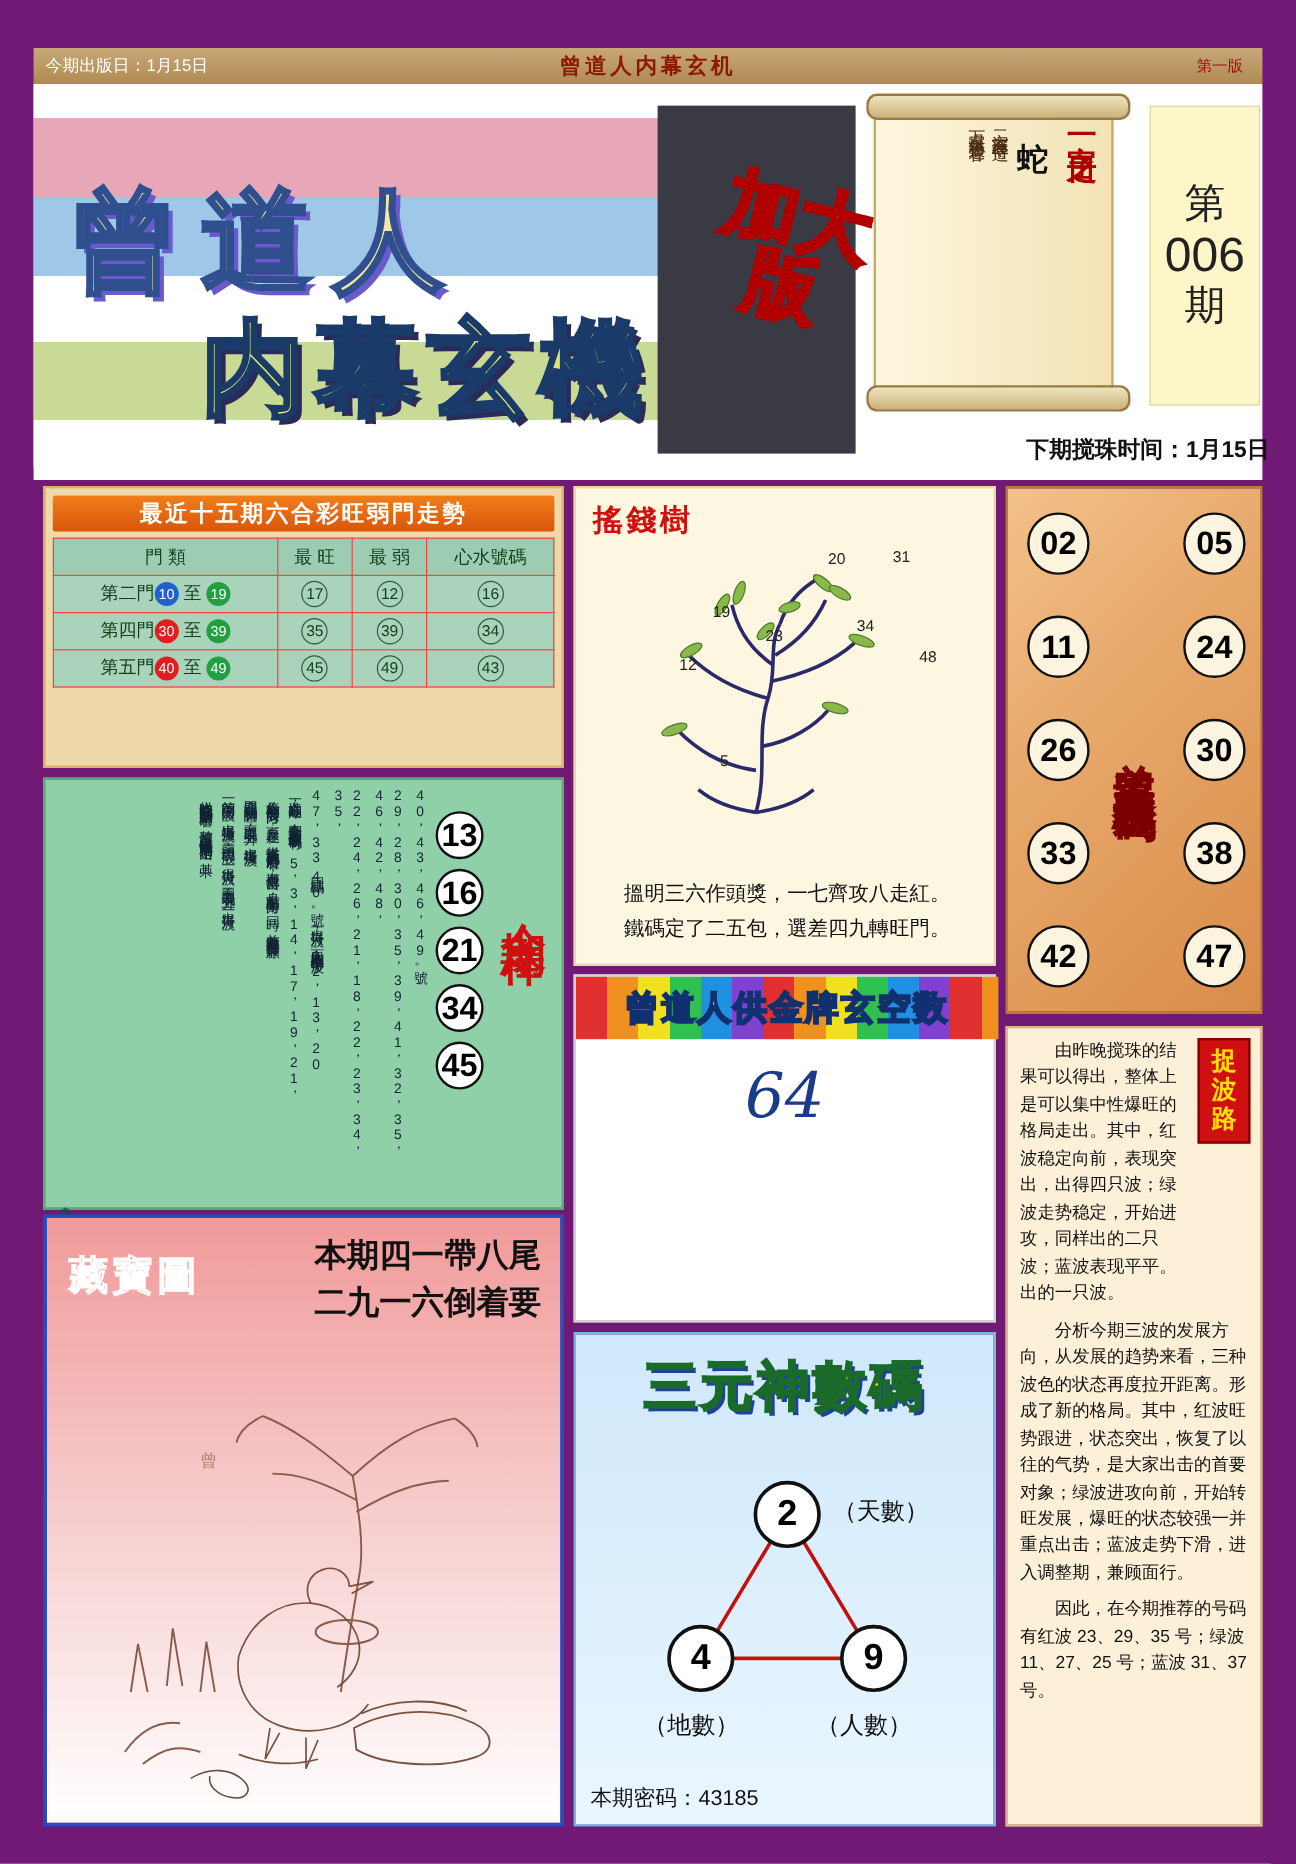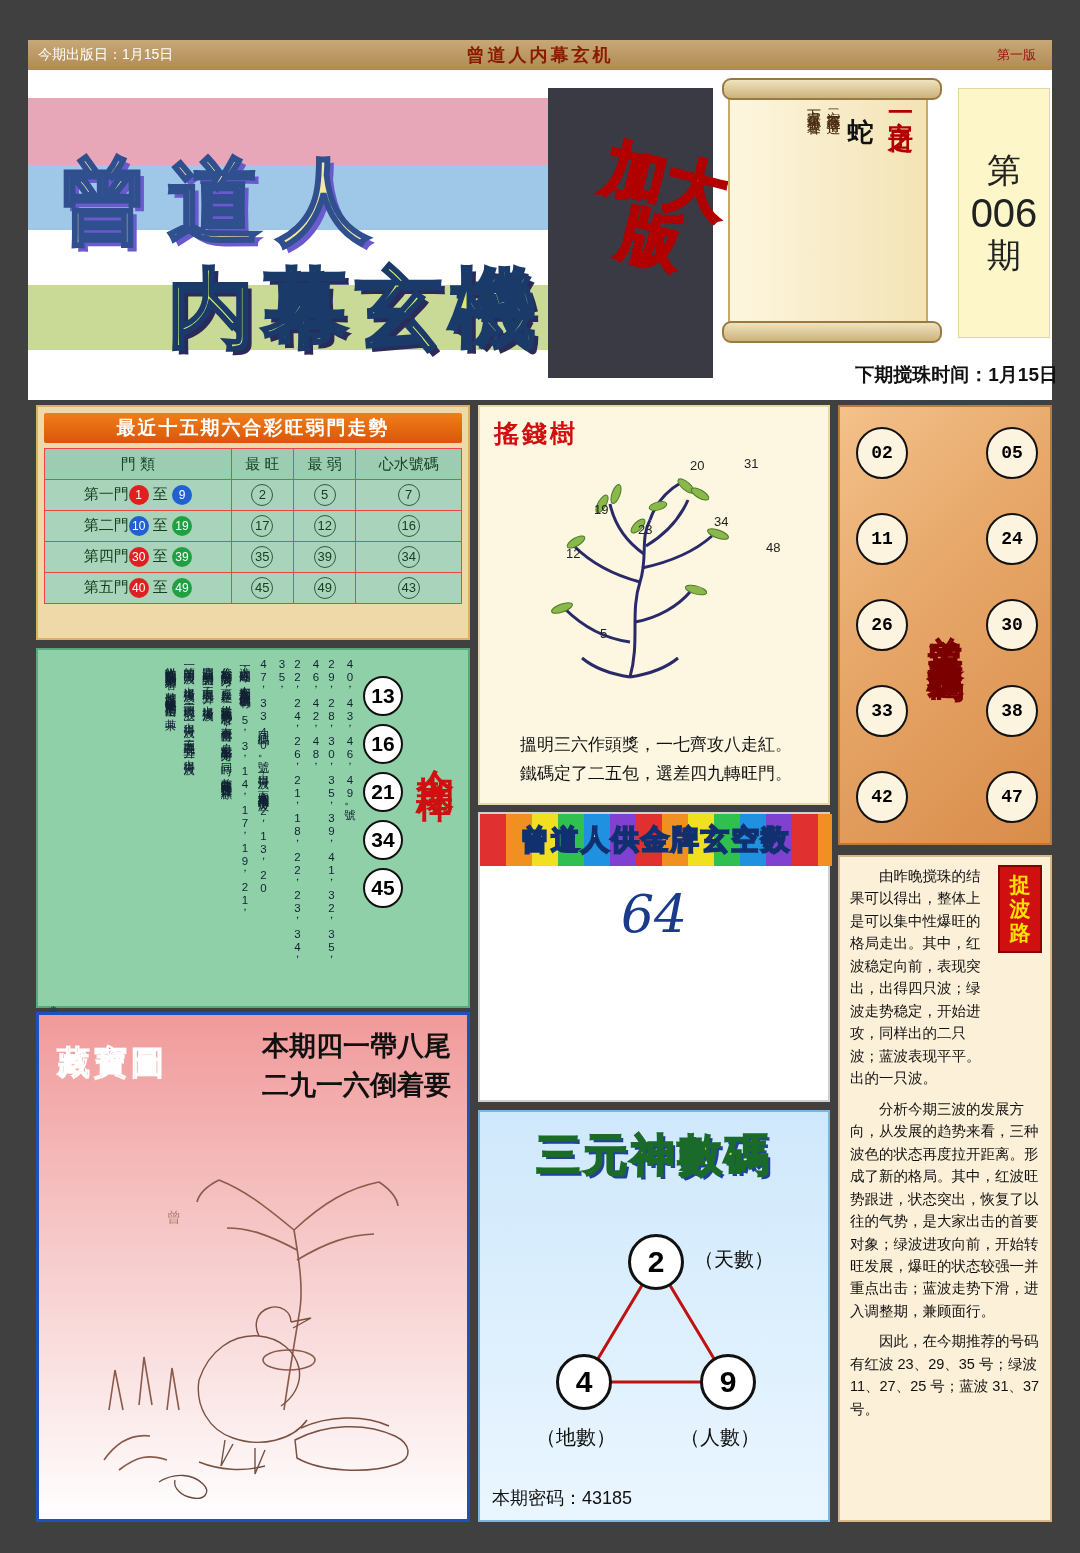--- a/index.html
+++ b/index.html
@@ -8,21 +8,21 @@
     width: 1080px;
     height: 1553px;
     background: #ffffff;
     font-family: "Liberation Sans", sans-serif;
     overflow: hidden;
   }
   .page {
     position: relative;
     width: 1080px;
     height: 1553px;
-    background: #404040;
+    background: #701a75;
     padding: 0;
   }
   
   .topbar {
     position: absolute;
     left: 28px; top: 40px;
     width: 1024px; height: 30px;
     background: linear-gradient(to bottom, #c8a878, #b08a52);
     display: flex;
     align-items: center;
@@ -288,21 +288,21 @@
     flex-direction: column;
     gap: 8px;
     align-items: center;
     margin-top: 18px;
   }
   .gb-num {
     width: 40px; height: 40px;
     border: 2px solid #111;
     border-radius: 50%;
     background: #fff;
-    font-size: 21px;
+    font-size: 27px;
     display: flex;
     align-items: center;
     justify-content: center;
     font-weight: bold;
   }
   .gb-cols {
     display: flex;
     flex-direction: row;
     gap: 3px;
     flex: 1;
@@ -486,23 +486,23 @@
     color: #c01010;
     letter-spacing: 5px;
     -webkit-text-stroke: 1px #7a0000;
   }
   .ng-ball {
     position: absolute;
     width: 52px; height: 52px;
     border-radius: 50%;
     background: #fdf4e0;
     border: 2px solid #111;
-    font-size: 18px;
-    font-weight: bold;
-    display: flex; align-items: center; justify-content: center; font-family: Liberation Mono, monospace;
+    font-size: 27px;
+    font-weight: bold;
+    display: flex; align-items: center; justify-content: center;
   }
   .article {
     position: absolute;
     left: 838px; top: 855px;
     width: 214px; height: 667px;
     background: #fdf0d8;
     border: 2px solid #d8b88a;
     padding: 8px 10px;
   }
   .art-badge {
@@ -569,26 +569,20 @@
     <table class="tt">
       <thead>
         <tr>
           <th>門 類</th>
           <th>最 旺</th>
           <th>最 弱</th>
           <th>心水號碼</th>
         </tr>
       </thead>
       <tbody id="trend-body">
-          <tr>
-            <td>第一門<span class="ball red">1</span> 至 <span class="ball blue">9</span></td>
-            <td><span class="circ">2</span></td>
-            <td><span class="circ">5</span></td>
-            <td><span class="circ">7</span></td>
-          </tr>
           <tr>
             <td>第二門<span class="ball blue">10</span> 至 <span class="ball green">19</span></td>
             <td><span class="circ">17</span></td>
             <td><span class="circ">12</span></td>
             <td><span class="circ">16</span></td>
           </tr>
           <tr>
             <td>第四門<span class="ball red">30</span> 至 <span class="ball green">39</span></td>
             <td><span class="circ">35</span></td>
             <td><span class="circ">39</span></td>

